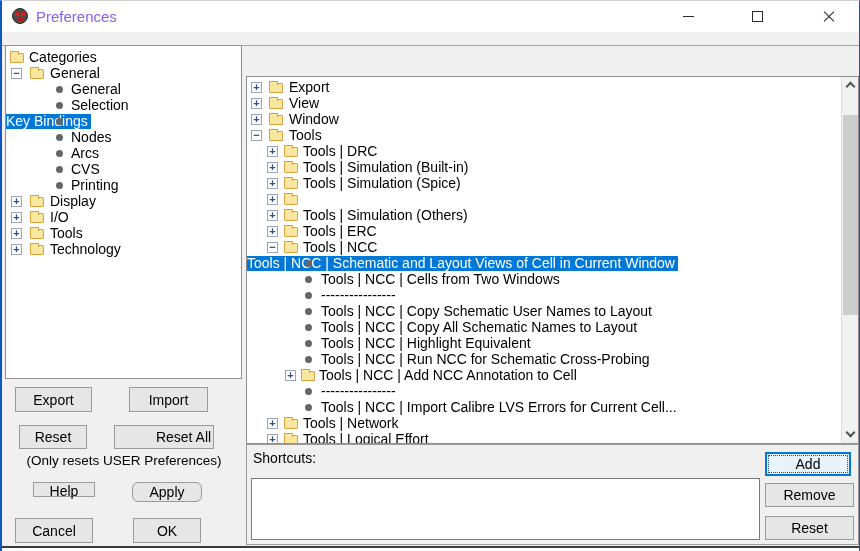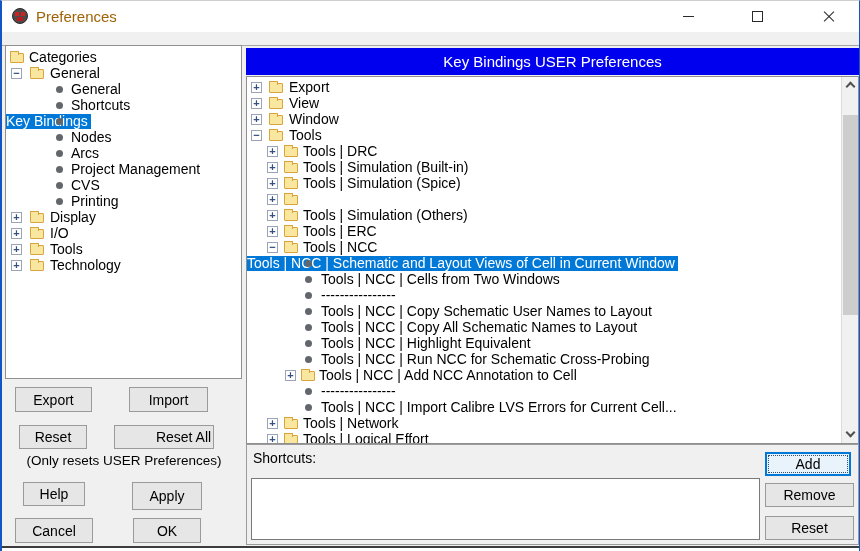--- a/index.html
+++ b/index.html
@@ -10,21 +10,21 @@
     border-right:1px solid var(--window_border,#1156c4);
     border-top:1px solid #cfcfcf;
     overflow:hidden;
   }
   
   #titlebar { position:absolute; left:0; top:0; width:100%; height:31px; background:var(--title_bg,#fff); }
   #app-icon { position:absolute; left:10px; top:7px; width:16px; height:16px; background:#4b4b4b; border-radius:8px; border:1px solid #2a2a2a; }
   #app-icon .eye { position:absolute; top:3px; width:4px; height:4px; background:#d02020; }
   #app-icon .eye.l { left:2px; } #app-icon .eye.r { right:2px; }
   #app-icon .mouth { position:absolute; bottom:2px; left:4px; width:6px; height:4px; background:#c01818; }
-  #title-text { position:absolute; left:34px; top:0; line-height:31px; font-size:15px; color:#a16207; }
+  #title-text { position:absolute; left:34px; top:0; line-height:31px; font-size:15px; color:#8b5cf6; }
   .win-btn { position:absolute; top:0; width:45px; height:31px; }
   #btn-min { left:664px; } #btn-max { left:733px; } #btn-close { left:804px; }
   .g-min { position:absolute; left:17px; top:15px; width:11px; height:1px; background:#2a2a2a; }
   .g-max { position:absolute; left:17px; top:10px; width:11px; height:11px; border:1px solid #2a2a2a; }
   .g-x1,.g-x2 { position:absolute; left:16px; top:15px; width:14px; height:1px; background:#2a2a2a; }
   .g-x1 { transform:rotate(45deg); } .g-x2 { transform:rotate(-45deg); }
   
   #content { position:absolute; left:0; top:31px; width:100%; height:516px; background:var(--panel_bg,#f0f0f0); border-bottom:2px solid #3c3c3c; }
   #content-sep { position:absolute; left:0; top:13px; width:100%; height:1px; background:#a6a6a6; }
   
@@ -56,22 +56,22 @@
   
   .btn {
     position:absolute; background:#e6e6e6; border:1px solid #9a9a9a; font-size:14px;
     font-family:"Liberation Sans", sans-serif; color:#000; text-align:center; padding:0;
   }
   #btn-export { left:13px; top:355px; width:77px; height:25px; }
   #btn-import { left:127px; top:355px; width:79px; height:25px; }
   #btn-reset  { left:17px; top:393px; width:68px; height:24px; }
   #btn-resetall { left:112px; top:393px; width:100px; height:24px;padding-left:39px; }
   #reset-note { position:absolute; left:0; top:421px; width:244px; text-align:center; font-size:13.5px; }
-  #btn-help  { left:21px; top:450px; width:62px; height:24px; }
-  #btn-apply { left:130px; top:450px; width:70px; height:28px; }
+  #btn-help  { left:31px; top:450px; width:62px; height:15px; }
+  #btn-apply { left:130px; top:450px; width:70px; height:20px;border-radius:6px; }
   #btn-cancel { left:13px; top:486px; width:78px; height:25px; }
   #btn-ok { left:131px; top:486px; width:68px; height:25px; }
   
   #shortcuts-panel { position:absolute; left:244px; top:412px; width:613px; height:101px; background:var(--panel_bg,#f0f0f0); border:1px solid #9b9b9b; }
   #shortcuts-label { position:absolute; left:6px; top:5px; font-size:14px; }
   #shortcuts-list { position:absolute; left:4px; top:33px; width:509px; height:62px; background:#fff; border:1px solid #7a7a7a; resize:none; font-size:13px; font-family:"Liberation Sans", sans-serif; }
   #btn-add { left:518px; top:7px; width:86px; height:24px; background:#e9f3fc; border:2px solid var(--selection,#0078d7); outline:1px dotted #35506e; outline-offset:-4px; }
   #btn-remove { left:518px; top:38px; width:89px; height:24px; }
   #btn-sreset { left:518px; top:71px; width:89px; height:24px; }
 </style>
@@ -99,34 +99,32 @@
       </div>
   </div>
 
   <div id="content">
     <div id="content-sep"></div>
 
     <div id="left-tree" class="tree-panel">
         <div class="trow"><span class="folder" style="left: 4px;"></span><span class="tlabel" style="margin-left: 23px;">Categories</span></div>
         <div class="trow"><span class="handle" style="left: 5px;">−</span><span class="folder" style="left: 24px;"></span><span class="tlabel" style="margin-left: 44px;">General</span></div>
         <div class="trow"><span class="bullet" style="left: 50px;"></span><span class="tlabel" style="margin-left: 65px;">General</span></div>
-        <div class="trow"><span class="bullet" style="left: 50px;"></span><span class="tlabel" style="margin-left: 65px;">Shortcuts</span></div>
+        <div class="trow"><span class="bullet" style="left: 50px;"></span><span class="tlabel" style="margin-left: 65px;">Selection</span></div>
         <div class="trow"><span class="bullet" style="left: 50px;"></span><span class="tlabel sel" style="margin-left: 65px;">Key Bindings</span></div>
         <div class="trow"><span class="bullet" style="left: 50px;"></span><span class="tlabel" style="margin-left: 65px;">Nodes</span></div>
         <div class="trow"><span class="bullet" style="left: 50px;"></span><span class="tlabel" style="margin-left: 65px;">Arcs</span></div>
-        <div class="trow"><span class="bullet" style="left: 50px;"></span><span class="tlabel" style="margin-left: 65px;">Project Management</span></div>
         <div class="trow"><span class="bullet" style="left: 50px;"></span><span class="tlabel" style="margin-left: 65px;">CVS</span></div>
         <div class="trow"><span class="bullet" style="left: 50px;"></span><span class="tlabel" style="margin-left: 65px;">Printing</span></div>
         <div class="trow"><span class="handle" style="left: 5px;">+</span><span class="folder" style="left: 24px;"></span><span class="tlabel" style="margin-left: 44px;">Display</span></div>
         <div class="trow"><span class="handle" style="left: 5px;">+</span><span class="folder" style="left: 24px;"></span><span class="tlabel" style="margin-left: 44px;">I/O</span></div>
         <div class="trow"><span class="handle" style="left: 5px;">+</span><span class="folder" style="left: 24px;"></span><span class="tlabel" style="margin-left: 44px;">Tools</span></div>
         <div class="trow"><span class="handle" style="left: 5px;">+</span><span class="folder" style="left: 24px;"></span><span class="tlabel" style="margin-left: 44px;">Technology</span></div>
       </div>
 
-    <div id="right-header">Key Bindings USER Preferences</div>
 
     <div id="right-tree" class="tree-panel">
       <div id="vscroll">
         <div class="sb-btn" id="sb-up">
             <span class="chev"></span>
           </div>
         <div id="sb-thumb"></div>
         <div class="sb-btn" id="sb-down">
             <span class="chev"></span>
           </div>

